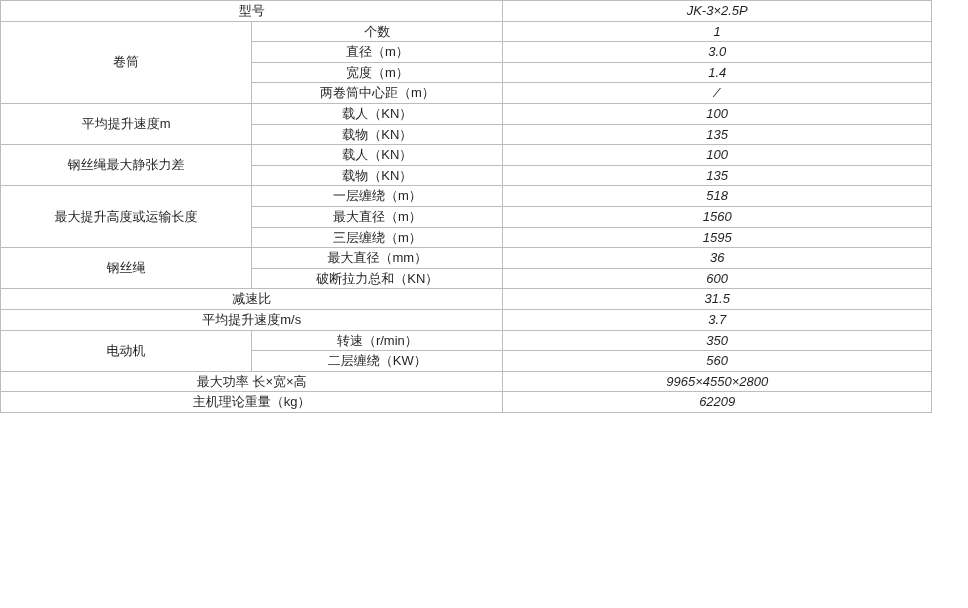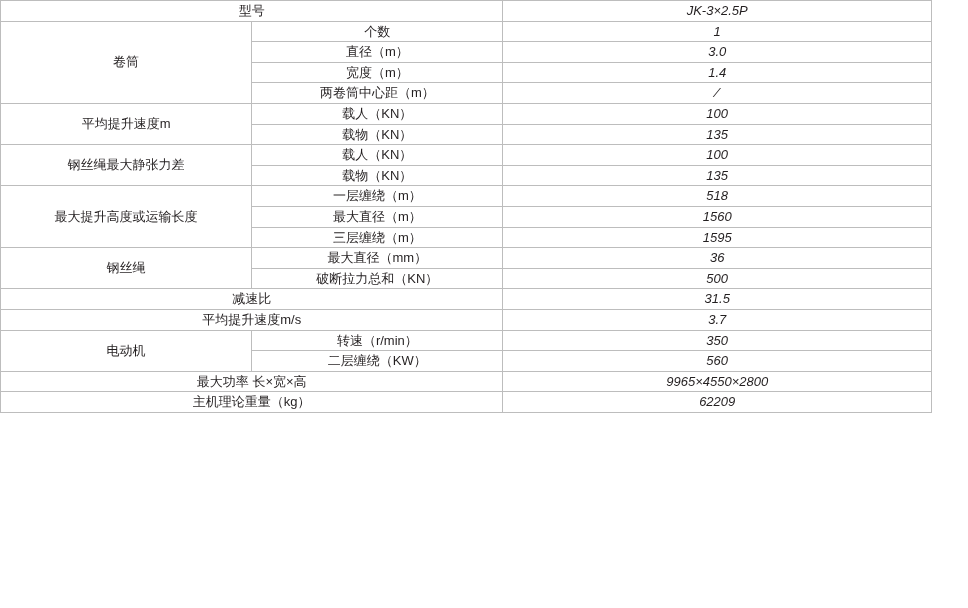--- a/index.html
+++ b/index.html
@@ -102,21 +102,21 @@
       <td class="col-c value-cell">1595</td>
     </tr>
 
     <tr>
       <td class="col-a label-cell" rowspan="2">钢丝绳</td>
       <td class="col-b label-cell">最大直径（mm）</td>
       <td class="col-c value-cell">36</td>
     </tr>
     <tr>
       <td class="col-b label-cell">破断拉力总和（KN）</td>
-      <td class="col-c value-cell">500</td>
+      <td class="col-c value-cell">600</td>
     </tr>
 
     <tr>
       <td class="col-a span-ab label-cell" colspan="2">减速比</td>
       <td class="col-c value-cell">31.5</td>
     </tr>
     <tr>
       <td class="col-a span-ab label-cell" colspan="2">平均提升速度m/s</td>
       <td class="col-c value-cell">3.7</td>
     </tr>

